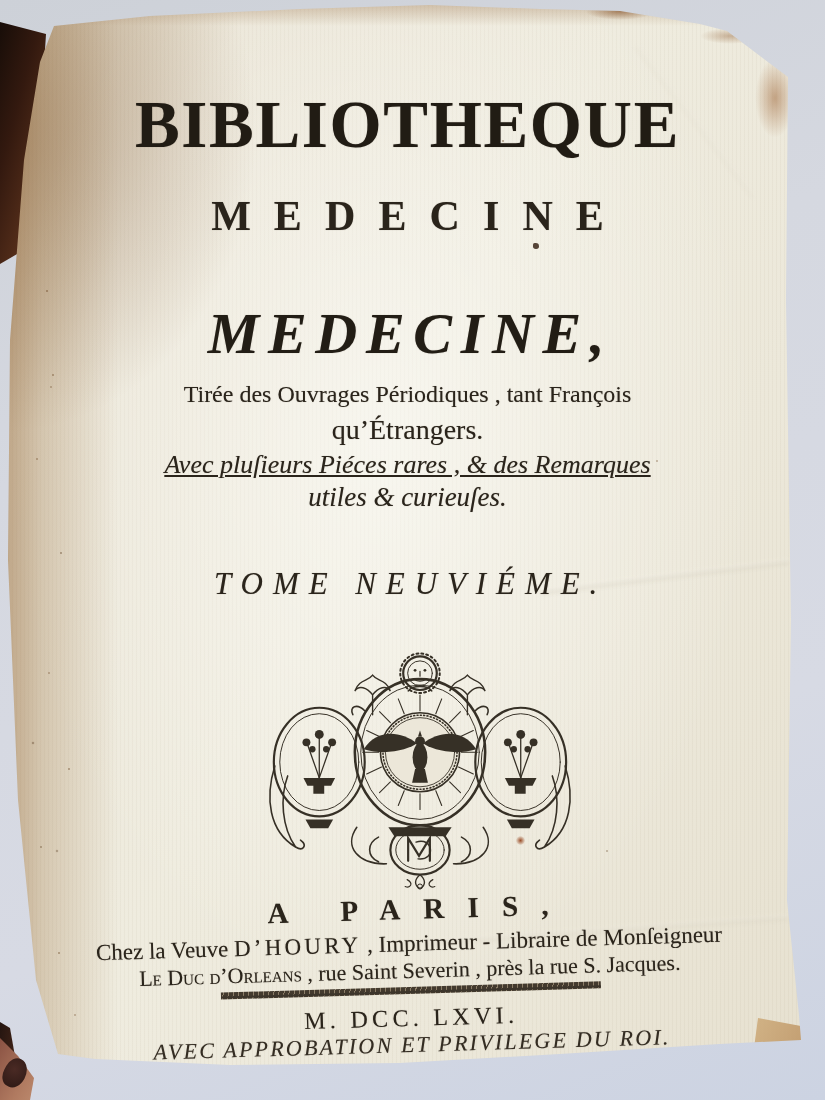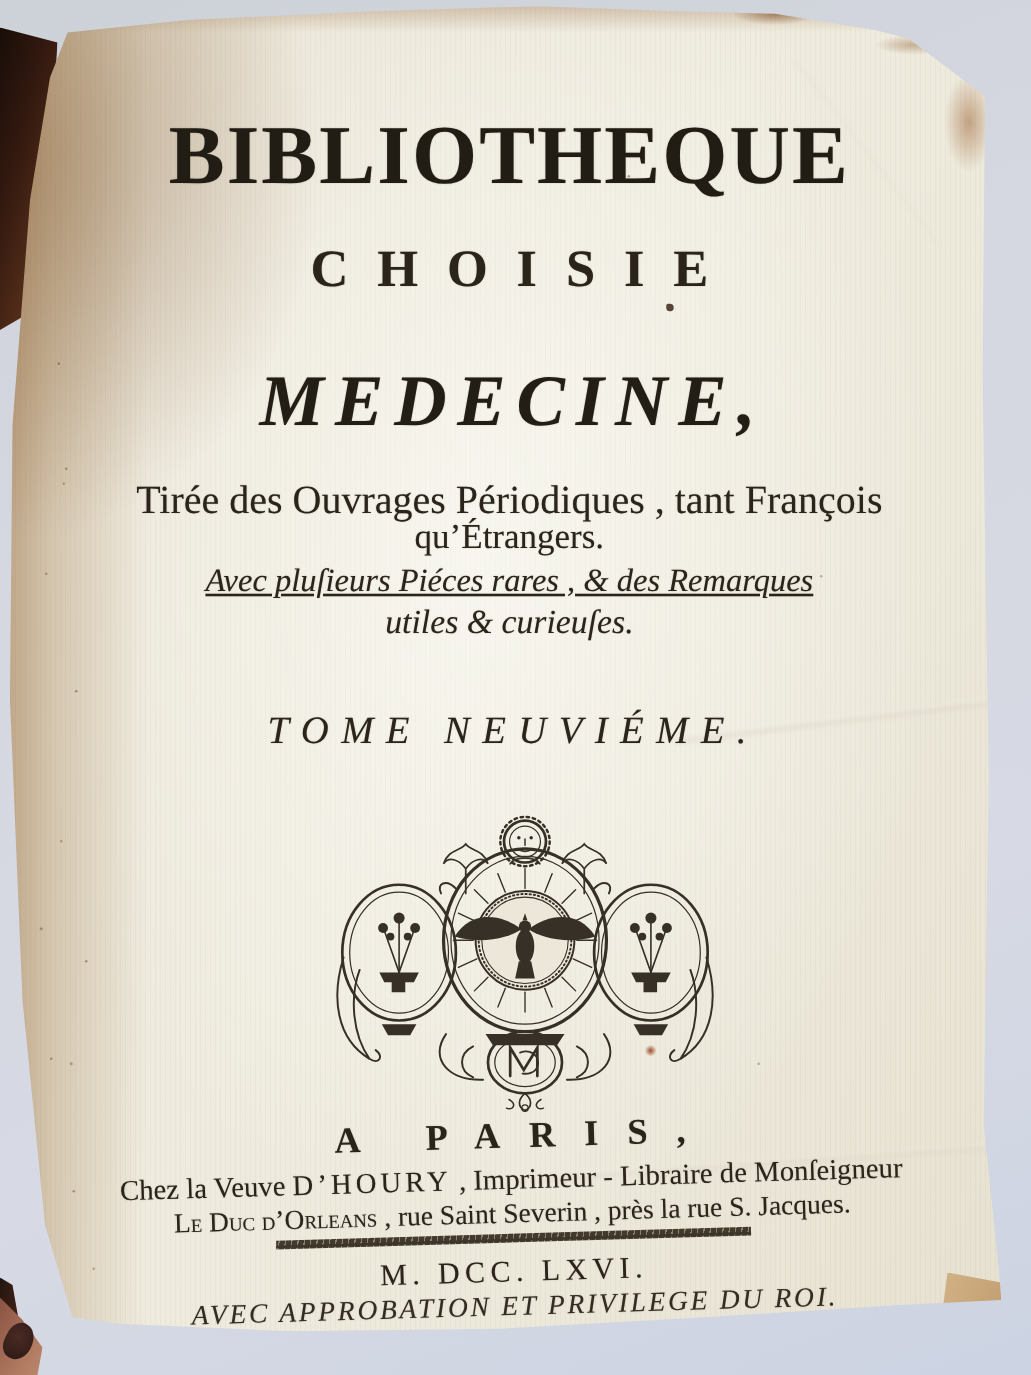--- a/index.html
+++ b/index.html
@@ -84,22 +84,22 @@
   .content{position:absolute;left:30px;top:0;width:755px;height:1100px;color:#2a241b;}
   .line{position:absolute;left:0;right:0;text-align:center;white-space:nowrap;
         text-shadow:0 0 1px rgba(45,35,22,.35);}
   .line span{white-space:pre-wrap;}
   .it{font-style:italic;}
   .sc{font-variant:small-caps;}
 
   .t1{top:86px;font-size:67px;font-weight:bold;letter-spacing:.025em;color:#211c14;}
   .t2{top:192px;font-size:42px;font-weight:bold;letter-spacing:.55em;padding-left:.55em;}
   .t3{top:257px;font-size:27px;font-weight:bold;letter-spacing:1em;padding-left:1em;}
-  .t4{top:287px;font-size:58px;font-weight:bold;letter-spacing:.15em;padding-left:.1em;color:#221d15;}
-  .s1l{top:381px;font-size:32px;}
+  .t4{top:300px;font-size:58px;font-weight:bold;letter-spacing:.15em;padding-left:.1em;color:#221d15;}
+  .s1l{top:381px;font-size:24px;}
   .s2l{top:414px;font-size:28px;}
   .n1{top:450px;font-size:26px;text-decoration:underline;}
   .n2{top:482px;font-size:27px;}
   .byline{top:526px;font-size:25px;}
   .byline .author{font-variant:small-caps;letter-spacing:.3em;}
   .volume{top:566px;font-size:31px;letter-spacing:.32em;padding-left:.2em;}
   .figs{top:617px;font-size:20px;letter-spacing:.28em;padding-left:.28em;}
 
   .vignette{position:absolute;left:232px;top:650px;width:316px;height:240px;}
 
@@ -136,21 +136,21 @@
     <div class="stain s5"></div>
     <div class="folded-corner"></div>
     <div class="foxing"></div>
     <div class="crease c1"></div>
     <div class="crease c2"></div>
     <div class="crease c3"></div>
 
     <div class="content">
 
       <div class="line t1">BIBLIOTHEQUE</div>
-      <div class="line t2">CHOISIE</div>
+      <div class="line t2">MEDECINE</div>
       <div class="line t4 it">MEDECINE,</div>
 
       <div class="line s1l">Tirée des Ouvrages Périodiques , tant François</div>
       <div class="line s2l">qu’Étrangers.</div>
 
       <div class="line n1 it">Avec pluſieurs Piéces rares , &amp; des Remarques</div>
       <div class="line n2 it">utiles &amp; curieuſes.</div>
 
 
       <div class="line volume it">TOME NEUVIÉME.</div>

